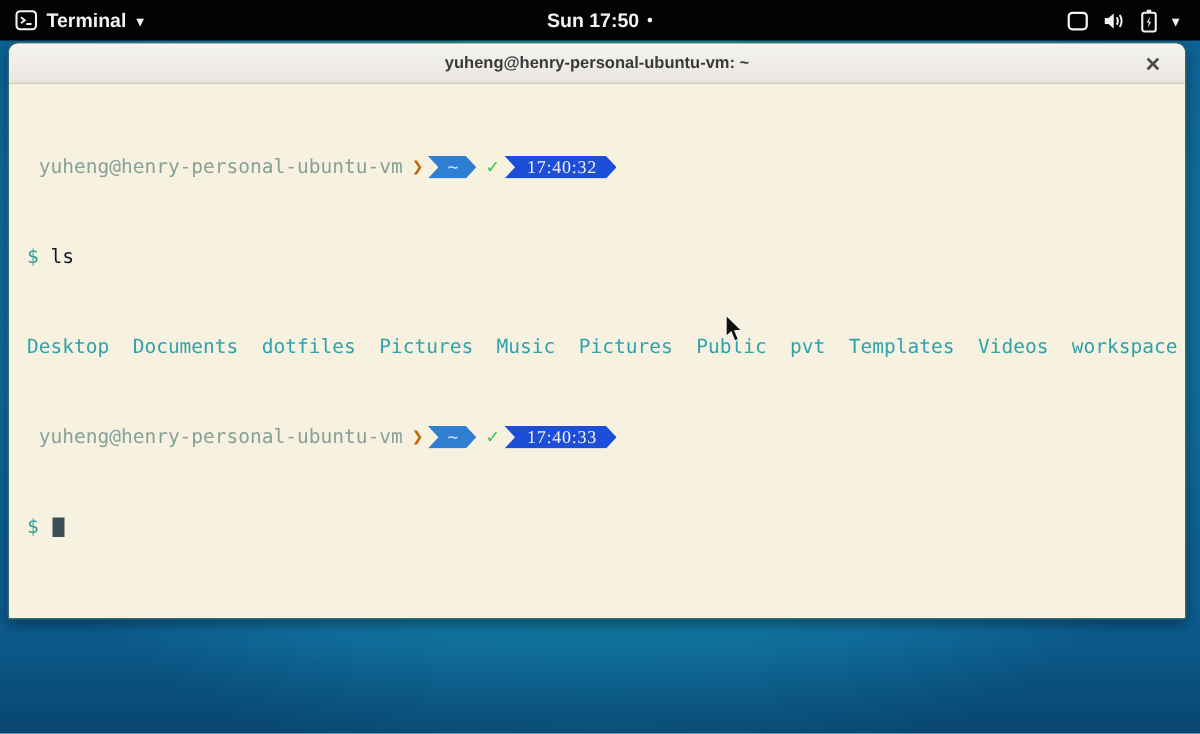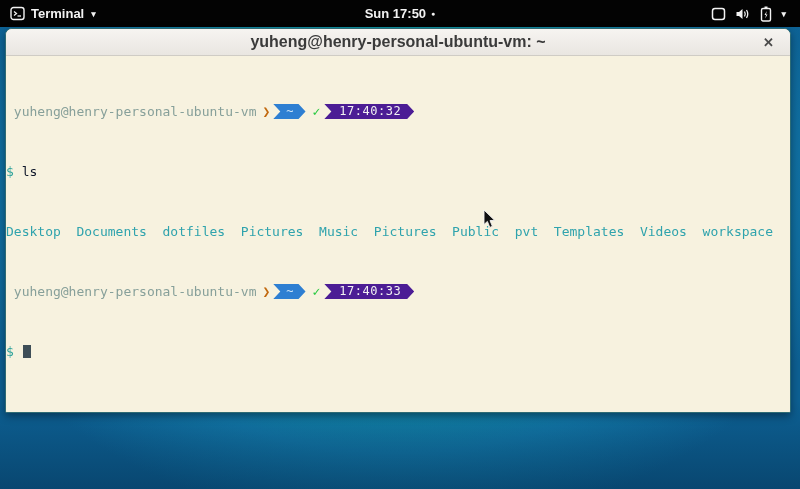--- a/index.html
+++ b/index.html
@@ -35,42 +35,42 @@
     display:flex; flex-direction:column; overflow:hidden;
     background:#f7f2df;
   }
   .titlebar {
     height:27px; flex:0 0 27px;
     background:linear-gradient(#f6f4f1, #e9e6e1);
     border-bottom:1px solid #cfccc5;
     display:flex; align-items:center; justify-content:center;
     position:relative; cursor:default;
   }
-  .titlebar .title { font-size:16px; font-weight:700; color:#3a3a3a; }
+  .titlebar .title { font-size:11px; font-weight:700; color:#3a3a3a; }
   .titlebar .close {
     position:absolute; right:12px; top:0; height:100%; display:flex; align-items:center;
     font-size:13px; font-weight:700; color:#4a4a4a; cursor:pointer; padding:0 4px;
   }
 
   .term {
-    flex:1; background:#f7f2df; padding:3px 0;
+    flex:1; background:#f7f2df; padding:3px 12px;
     font-family:"DejaVu Sans Mono","Liberation Mono",monospace;
     font-size:13px; line-height:15px; white-space:pre; cursor:text;
   }
   .t-line { height:15px; display:flex; align-items:center; }
   .t-user { color:#87a09a; }
   .t-lead { color:#87a09a; }
   .pl-arrow { color:#c2690f; font-weight:700; margin:0 3px 0 6px; }
   .pl-seg {
     display:inline-block; height:15px; line-height:15px; font-size:12px;
     clip-path:polygon(0 0, calc(100% - 7px) 0, 100% 50%, calc(100% - 7px) 100%, 0 100%, 7px 50%);
   }
   .pl-path { background:#2e7fd2; color:#c8e2f8; padding:0 12px 0 13px; }
   .pl-check { color:#28c940; font-weight:700; margin:0 4px 0 7px; }
-  .pl-time { background:#4c1d95; color:#f2f2f2; padding:0 13px 0 15px; letter-spacing:.5px; }
+  .pl-time { background:#1d4ed8; color:#f2f2f2; padding:0 13px 0 15px; letter-spacing:.5px;font-family:Liberation Serif, serif; }
   .t-dollar { color:#2fa39b; }
   .t-cmd { color:#0f172a; }
   .t-dirs { color:#2fa3ad; }
   .t-cursor { display:inline-block; width:8px; height:13px; background:#3e4e57; margin-left:1px; }
 
   
   .mouse { position:absolute; left:483px; top:210px; z-index:50; pointer-events:none; }
 </style>
 </head>
 <body>

